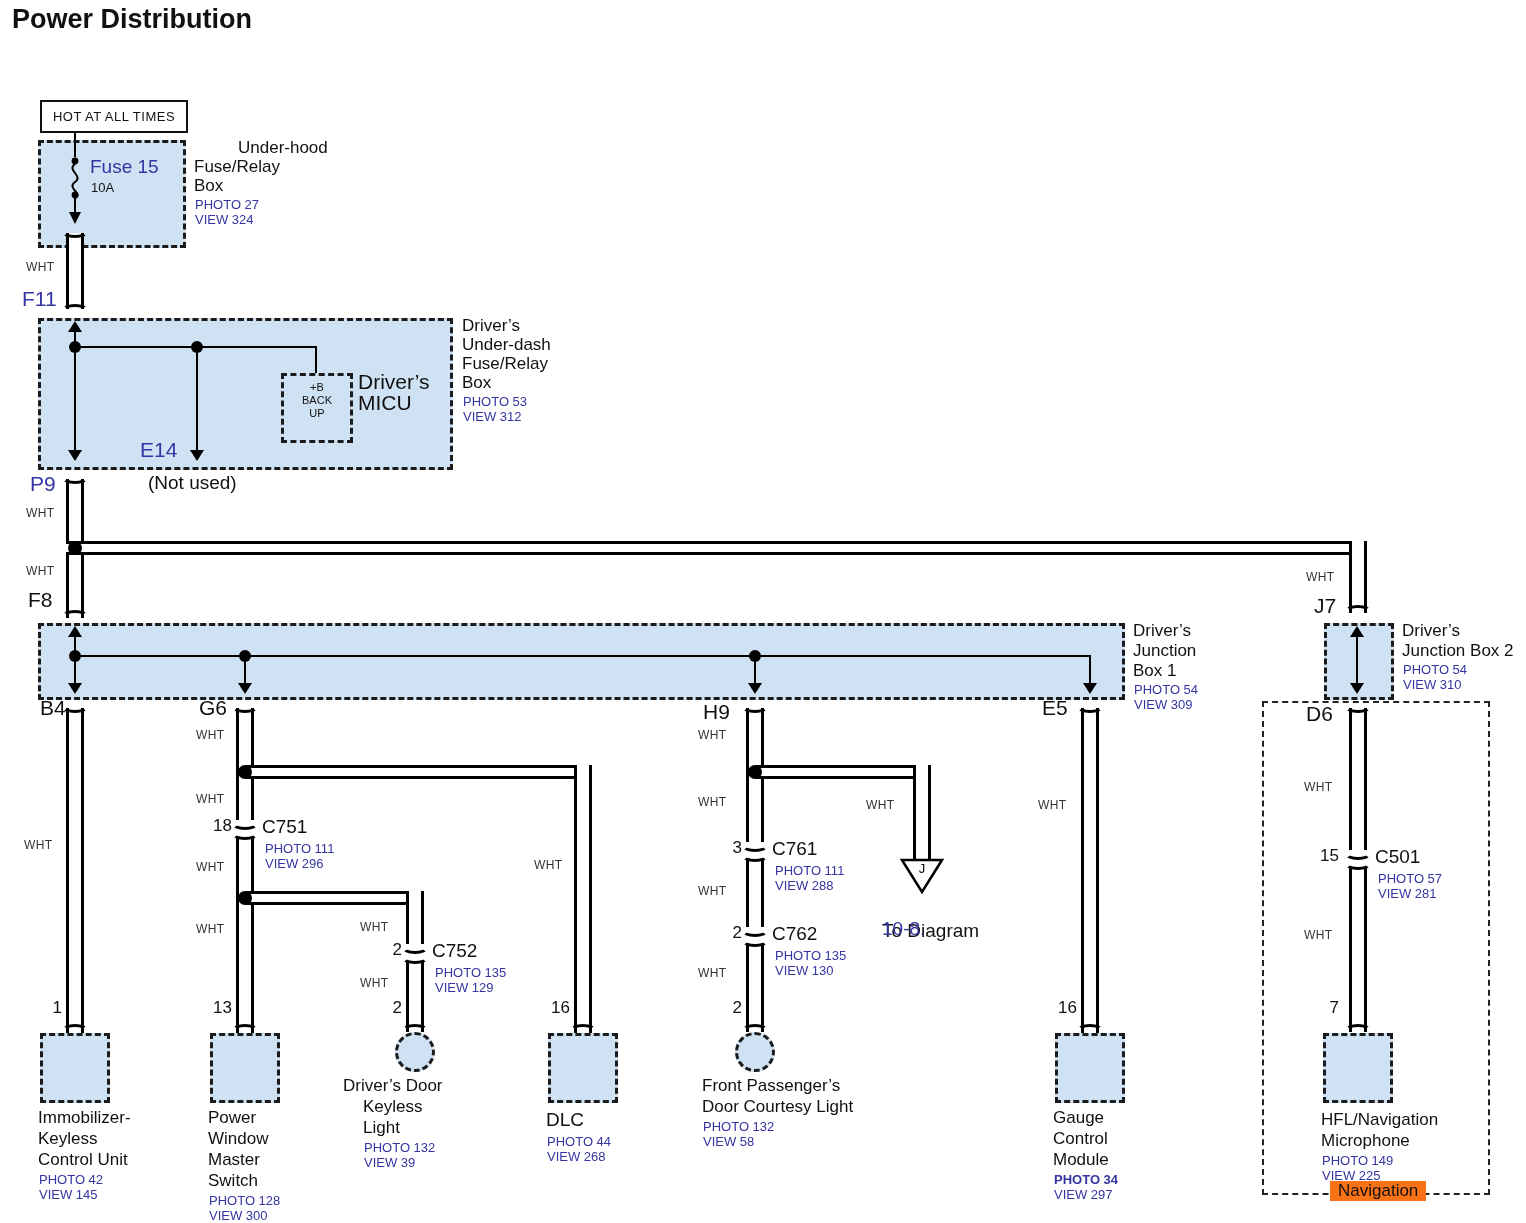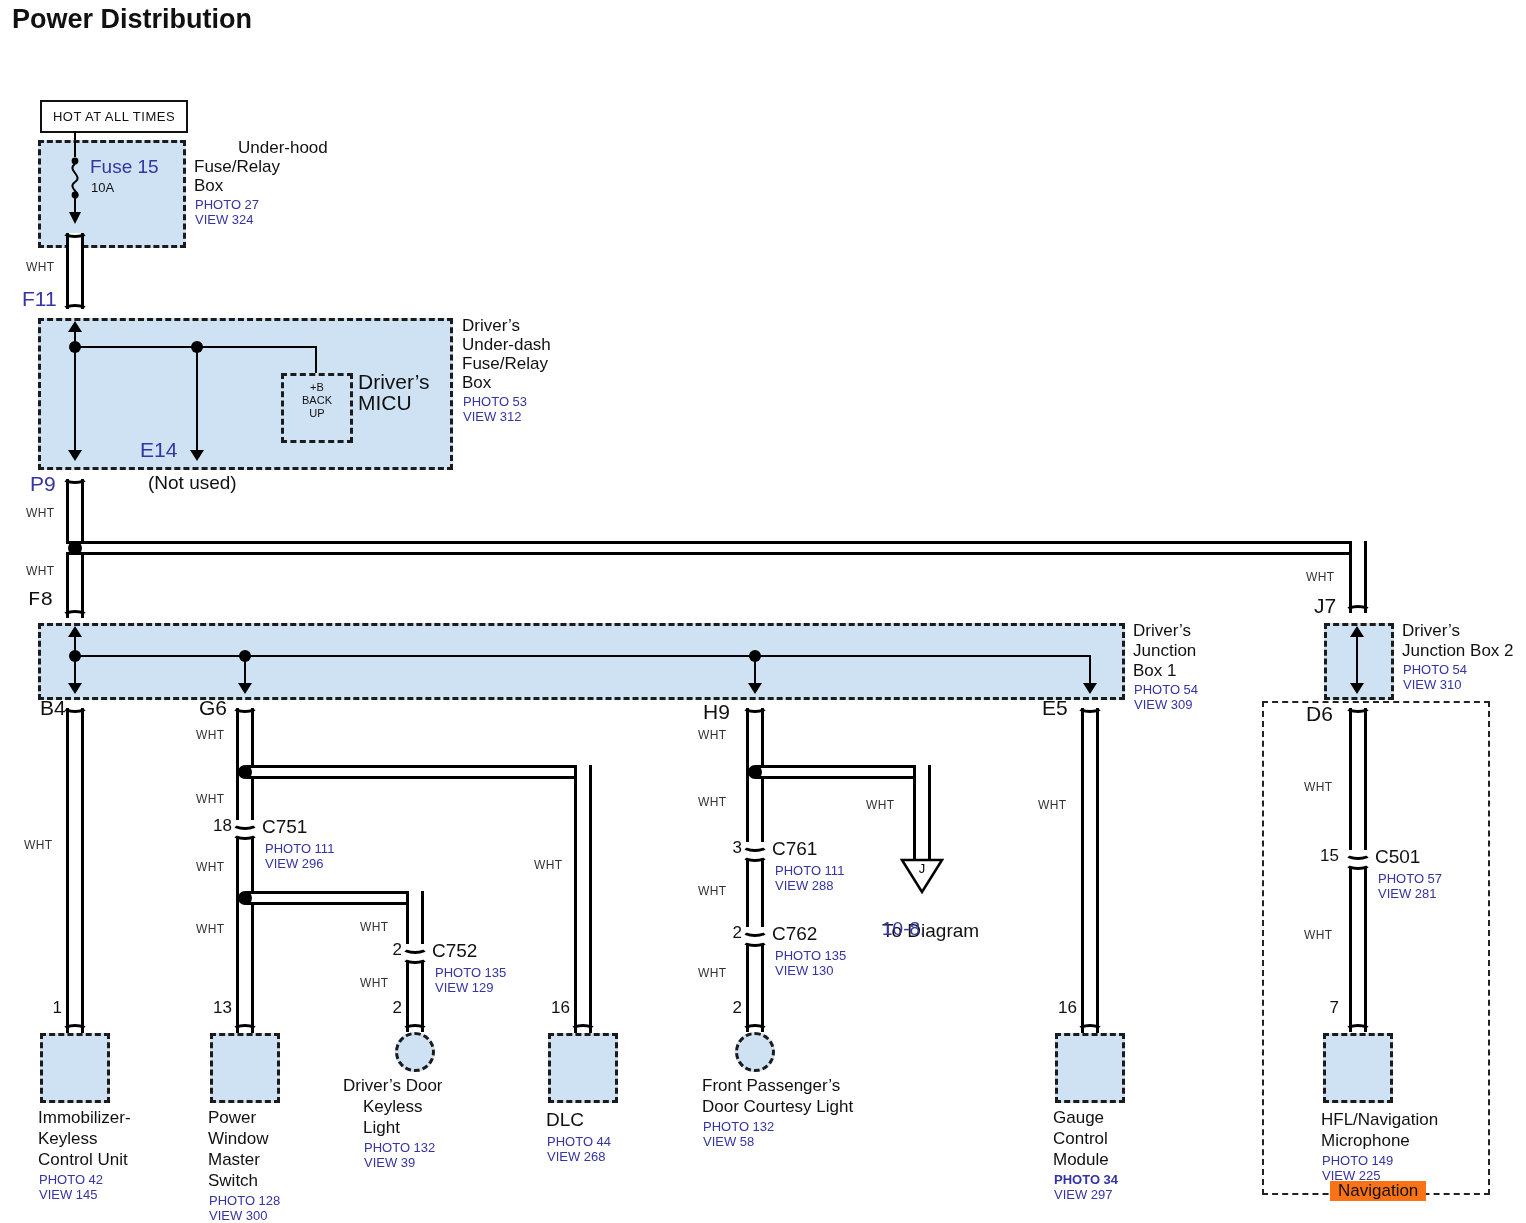--- a/index.html
+++ b/index.html
@@ -102,21 +102,21 @@
 
   <div class="cap s" style="left:62px;top:472px;"></div>
   <div class="wv" style="left:66px;top:479px;height:139px;"></div>
   <div class="cap f" style="left:62px;top:610px;"></div>
   <div class="wht" style="left:26px;top:506px;">WHT</div>
   <div class="wh" style="left:66px;top:541px;width:1295px;"></div>
   <div class="wv" style="left:1349px;top:541px;height:72px;"></div>
   <div class="cap f" style="left:1345px;top:605px;"></div>
   <div class="dot" style="left:68px;top:541px;"></div>
   <div class="wht" style="left:26px;top:564px;">WHT</div>
-  <div class="cid" style="left:28px;top:588px;font-family:Liberation Mono, monospace;">F8</div>
+  <div class="cid" style="left:28px;top:588px;">F8</div>
   <div class="wht" style="left:1306px;top:570px;">WHT</div>
   <div class="cid" style="left:1314px;top:594px;">J7</div>
 
   <div class="bigbox" style="left:38px;top:623px;width:1081px;height:71px;"></div>
   <div class="tlh" style="left:75px;top:655px;width:1015px;"></div>
   <div class="tlv" style="left:74px;top:630px;height:60px;"></div>
   <div class="arru" style="left:68px;top:626px;"></div>
   <div class="arrd" style="left:68px;top:683px;"></div>
   <div class="dot sm" style="left:69px;top:650px;"></div>
   <div class="tlv" style="left:244px;top:656px;height:28px;"></div>

